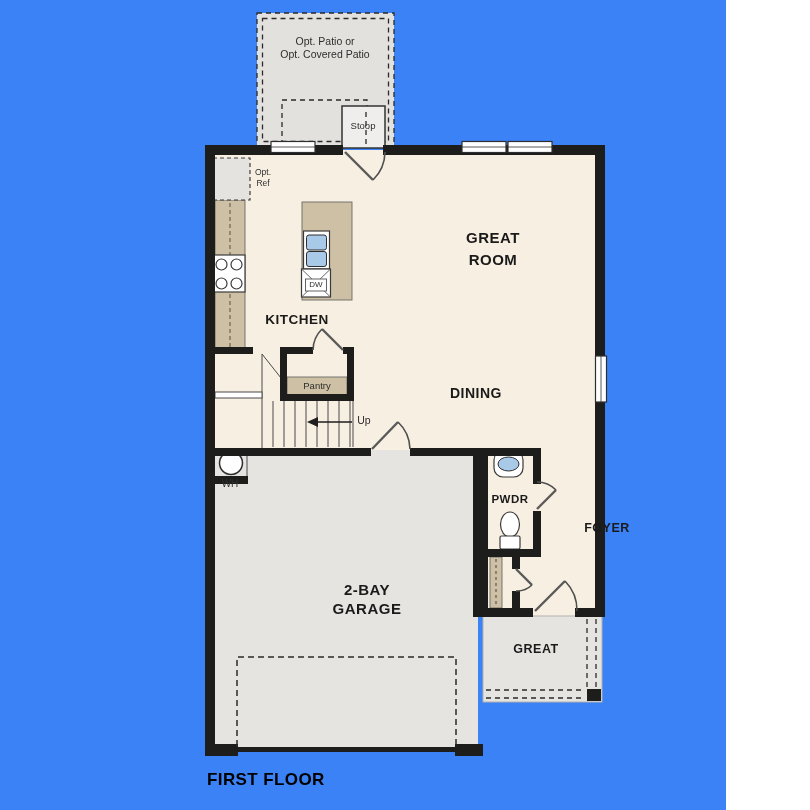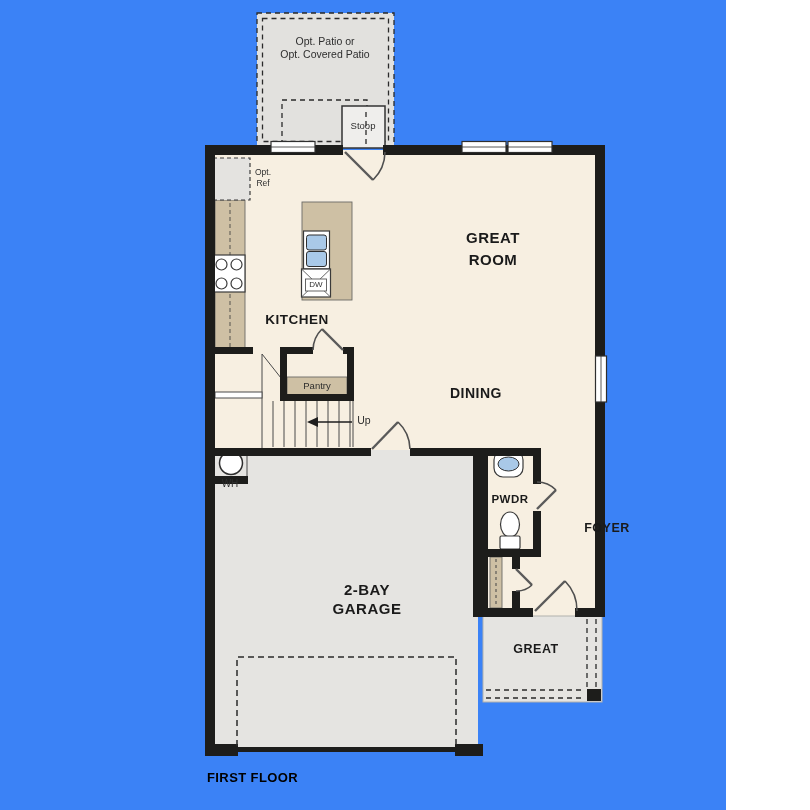--- a/index.html
+++ b/index.html
@@ -17,21 +17,21 @@
   .door{stroke:#4f4f4f;stroke-width:1.6;fill:none;}
   .leaf{stroke:#5a5a5a;stroke-width:2.4;fill:none;}
   .dash{stroke:#2a2a2a;stroke-width:1.3;fill:none;stroke-dasharray:5 4;}
   .dash2{stroke:#2a2a2a;stroke-width:1.5;fill:none;stroke-dasharray:6 4;}
   .win{fill:#ffffff;stroke:#2f2f2f;stroke-width:1.2;}
   .lbl{position:absolute;transform:translate(-50%,-50%);white-space:pre-line;
        text-align:center;color:var(--c-label);line-height:1.25;}
   .big{font-weight:bold;letter-spacing:0.5px;}
   .small{color:#2e2e2e;}
   #floor-title{position:absolute;transform:none;text-align:left;white-space:nowrap;
-       font-weight:bold;font-size:13px;letter-spacing:0.4px;color:#000;}
+       font-weight:bold;font-size:17px;letter-spacing:0.4px;color:#000;}
 </style>
 </head>
 <body>
 
 <div id="stage">
 
 <svg id="plan-svg" width="810" height="810" viewBox="0 0 810 810">
 
   <g>
     <rect x="257" y="13" width="137" height="134" class="patio"></rect>

